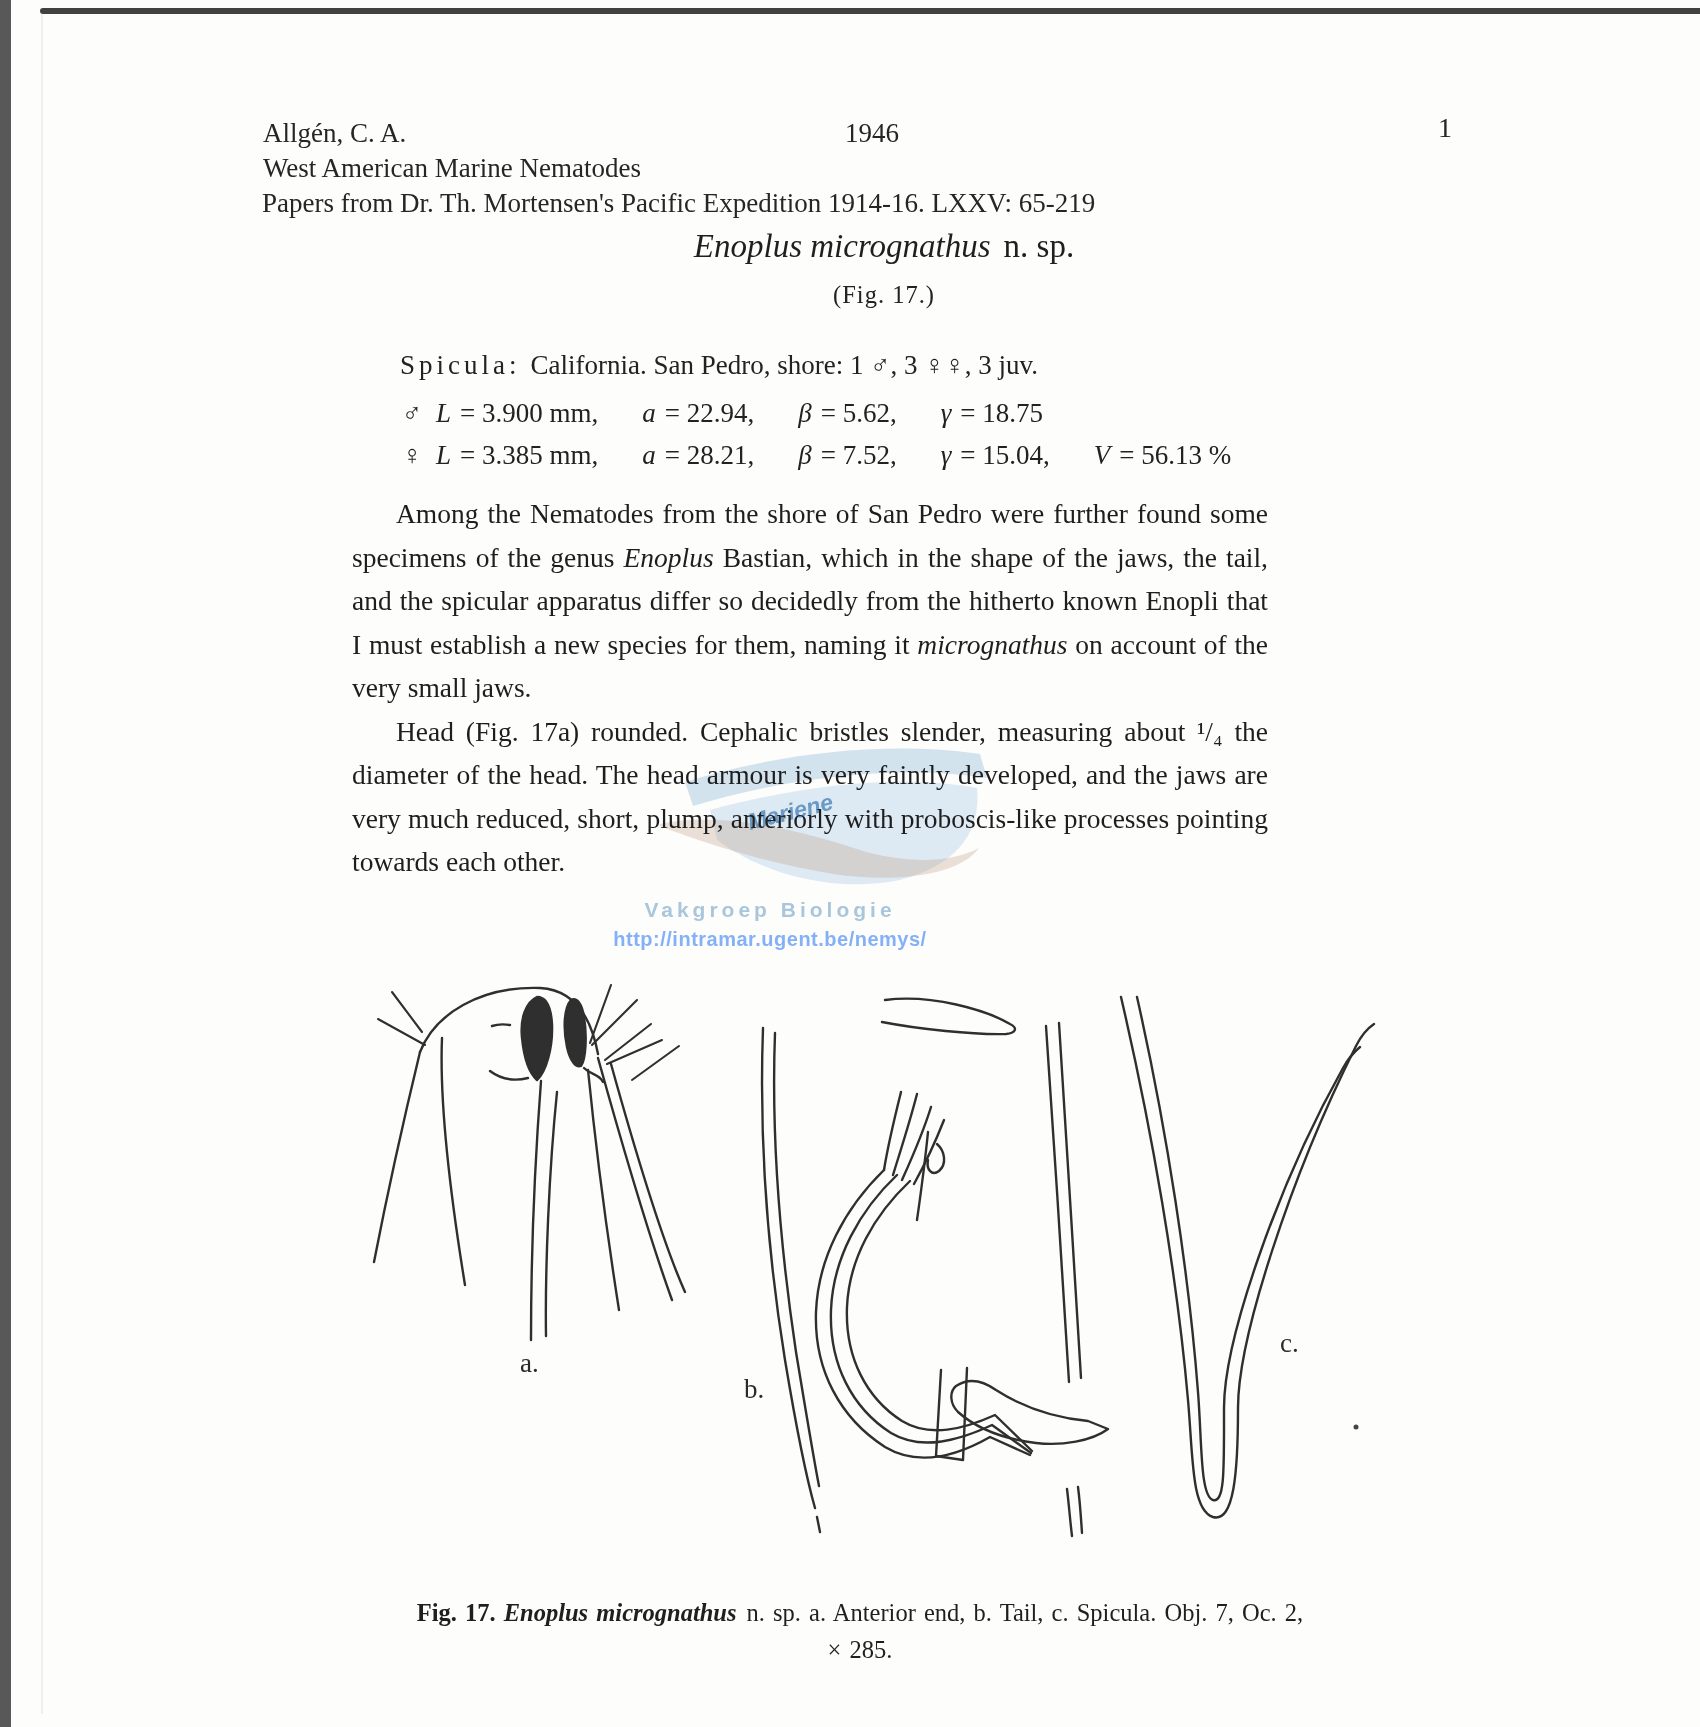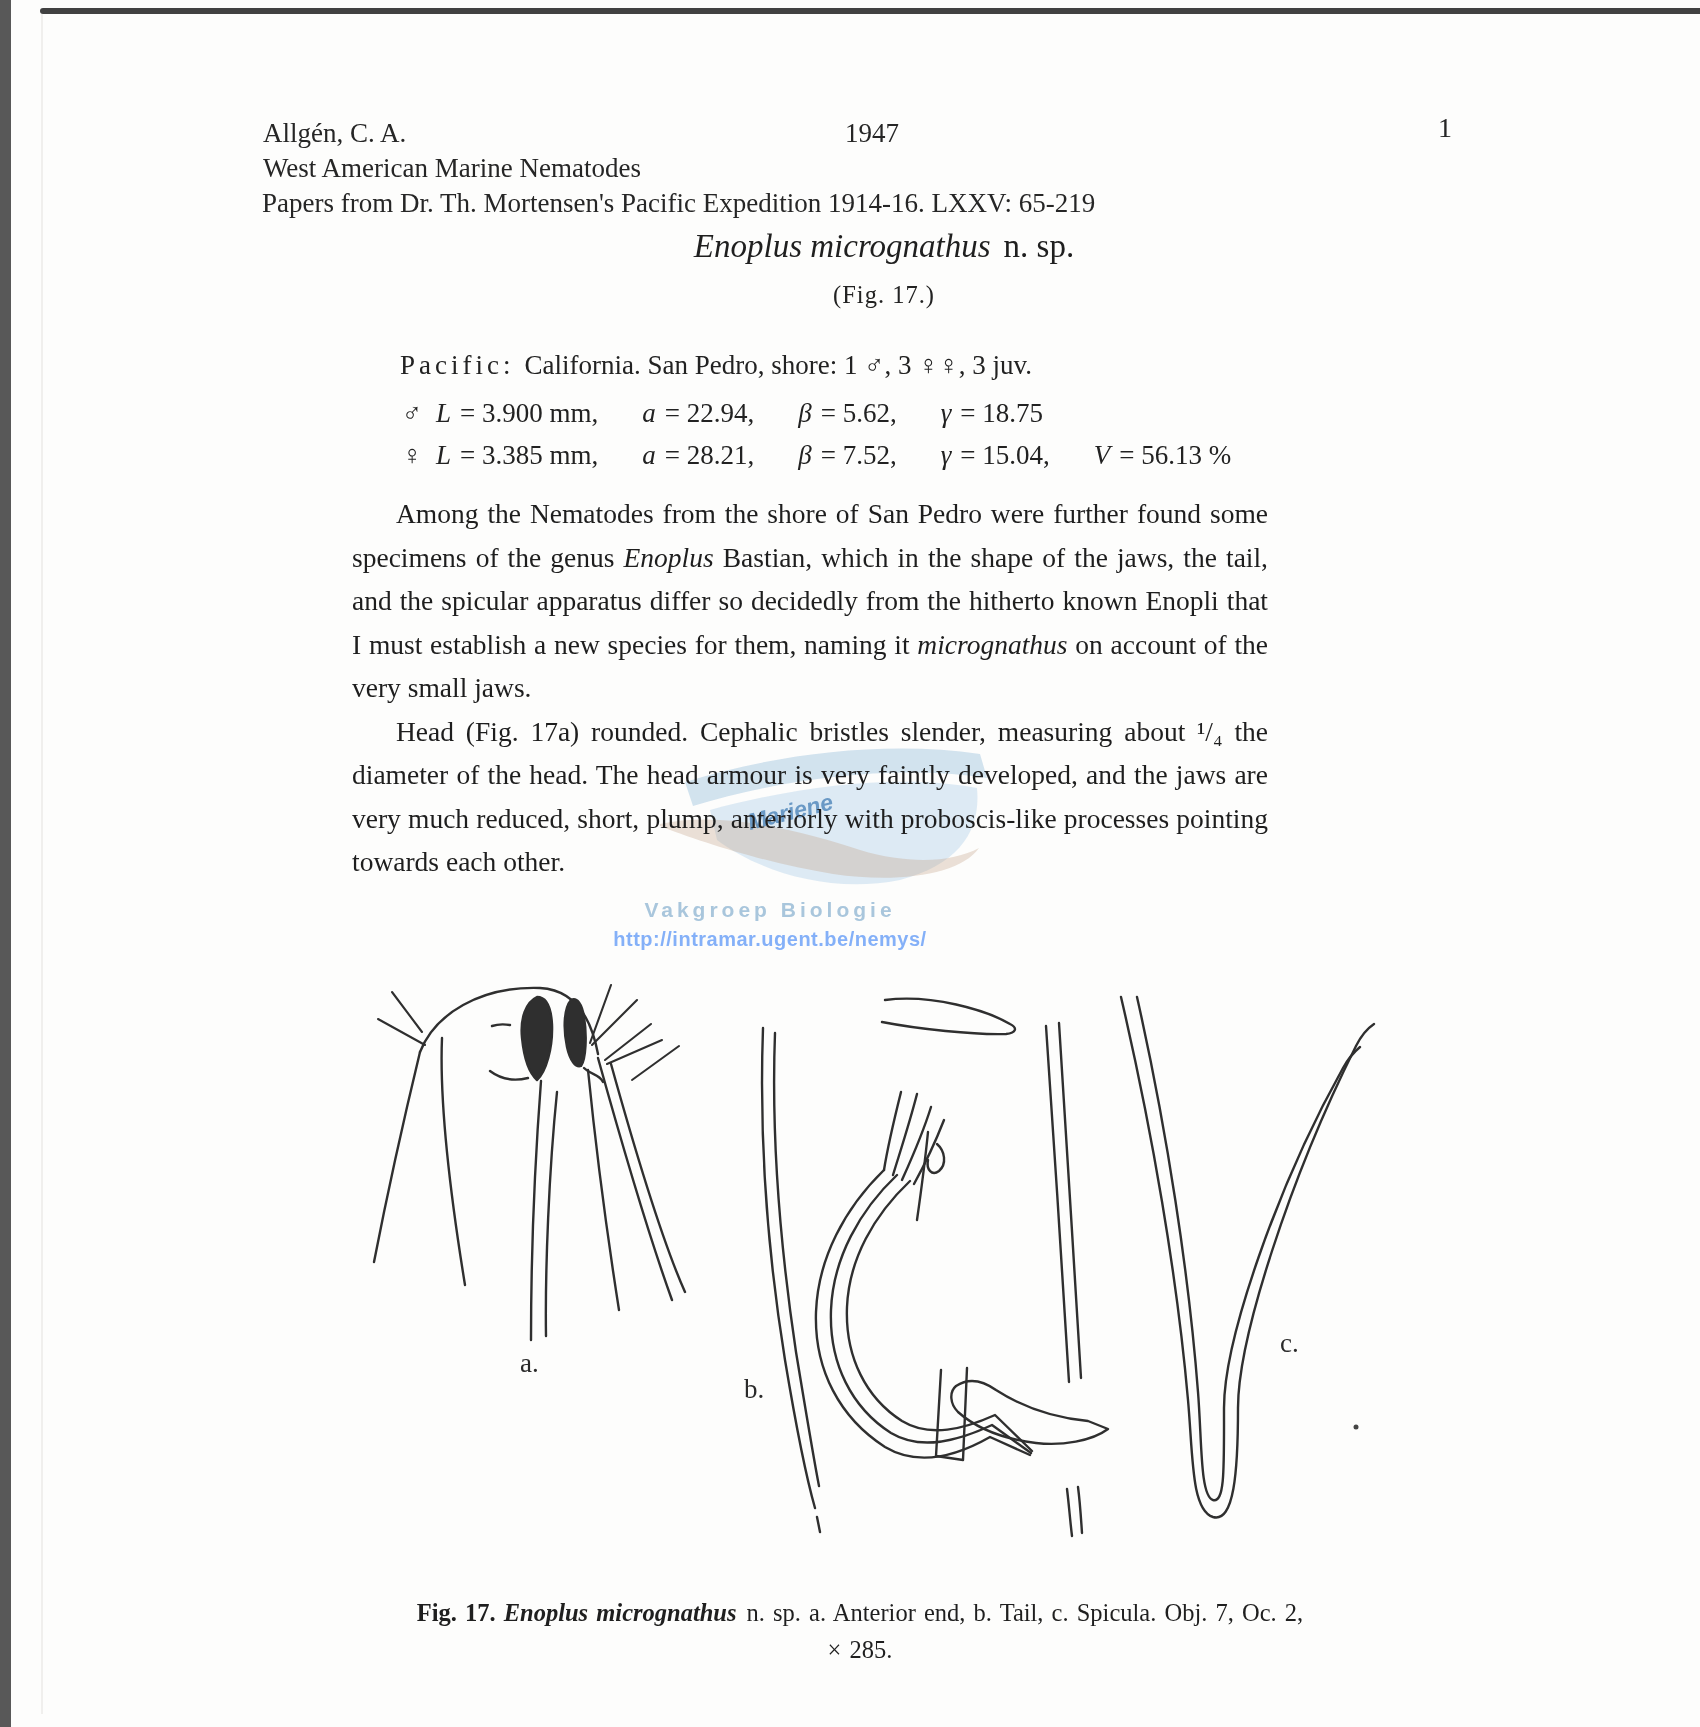--- a/index.html
+++ b/index.html
@@ -53,34 +53,34 @@
   .caption .mag{display:block;}
 </style>
 </head>
 <body>
 
 <div class="abs scan-left"></div>
 <div class="abs scan-top"></div>
 <div class="abs page-edge"></div>
 
 <div class="abs hdr" style="left:263px;top:118px;">Allgén, C. A.</div>
-<div class="abs hdr" style="left:845px;top:118px;">1947</div>
+<div class="abs hdr" style="left:845px;top:118px;">1946</div>
 <div class="abs hdr" style="left:1438px;top:112px;font-size:28px;">1</div>
 <div class="abs hdr" style="left:263px;top:153px;">West American Marine Nematodes</div>
 <div class="abs hdr" style="left:262px;top:188px;">Papers from Dr. Th. Mortensen's Pacific Expedition 1914-16. LXXV: 65-219</div>
 
 <div class="abs title-wrap">
   <div class="title">
     <i>Enoplus micrognathus</i><span class="rank">n. sp.</span>
   </div>
   <div class="figref">(Fig. 17.)</div>
 </div>
 
 <div class="abs locality">
-  <span class="lab">Pacific:</span><span>California. San Pedro, shore: 1 ♂, 3 ♀♀, 3 juv.</span>
+  <span class="lab">Spicula:</span><span>California. San Pedro, shore: 1 ♂, 3 ♀♀, 3 juv.</span>
 </div>
 
 <div class="abs mrow" style="top:398px;">
   <span class="sym">♂</span><span class="grp"><i>L</i><span>= 3.900 mm,</span></span><span class="grp"><i>a</i><span>= 22.94,</span></span><span class="grp"><i>β</i><span>= 5.62,</span></span><span class="grp"><i>γ</i><span>= 18.75</span></span>
 </div>
 <div class="abs mrow" style="top:440px;">
   <span class="sym">♀</span><span class="grp"><i>L</i><span>= 3.385 mm,</span></span><span class="grp"><i>a</i><span>= 28.21,</span></span><span class="grp"><i>β</i><span>= 7.52,</span></span><span class="grp"><i>γ</i><span>= 15.04,</span></span><span class="grp"><i>V</i><span>= 56.13 %</span></span>
 </div>
 
 <svg class="abs wm-svg" width="340" height="190" viewBox="0 0 340 190">

